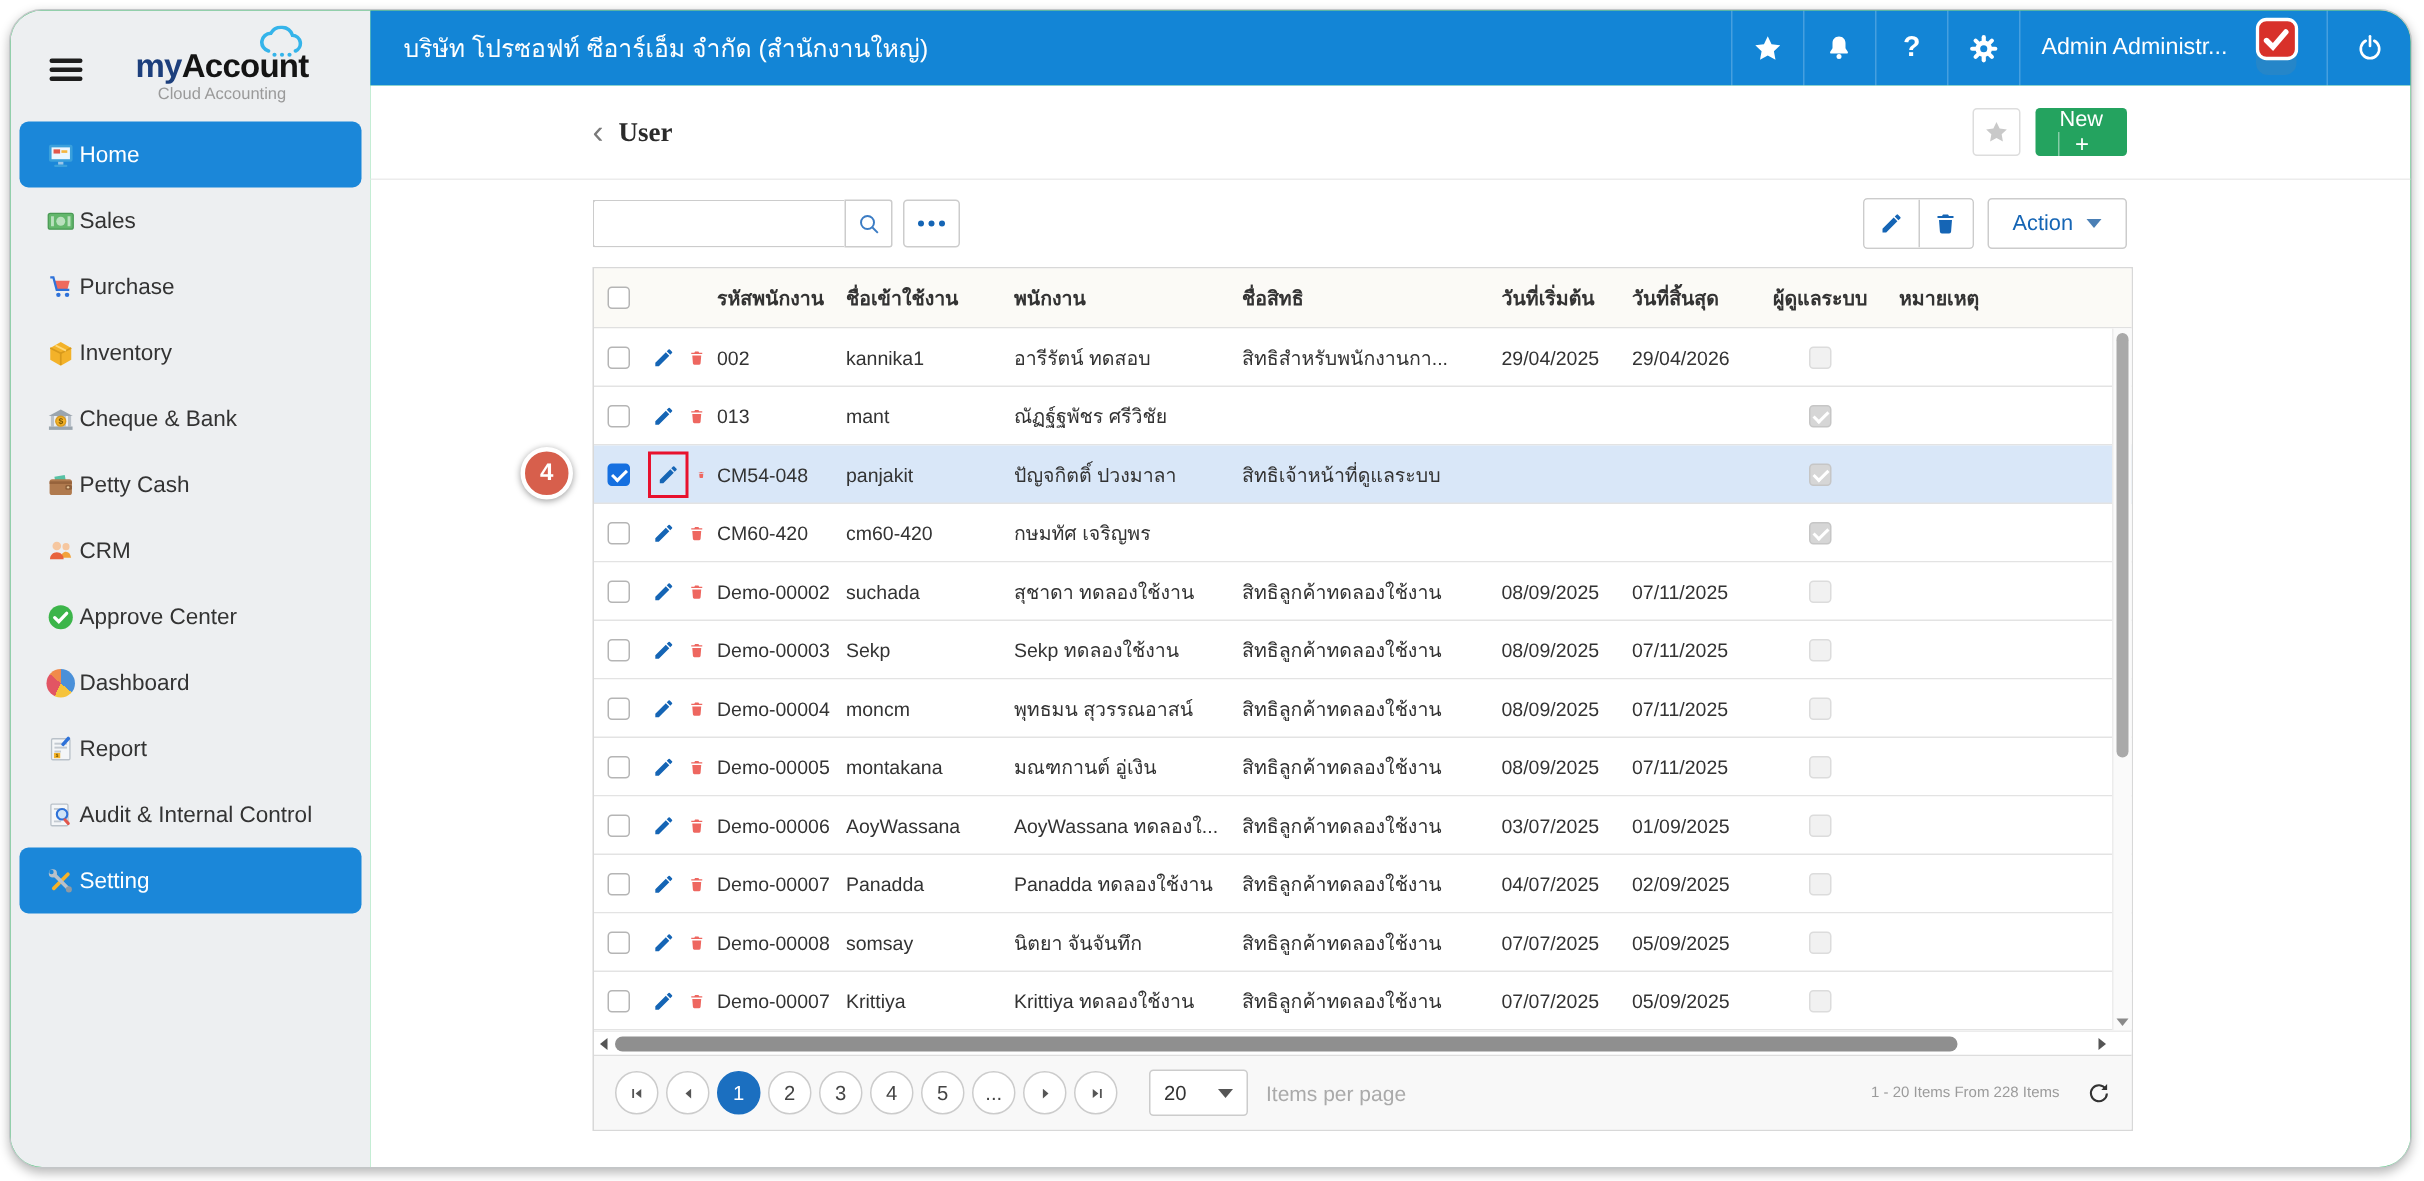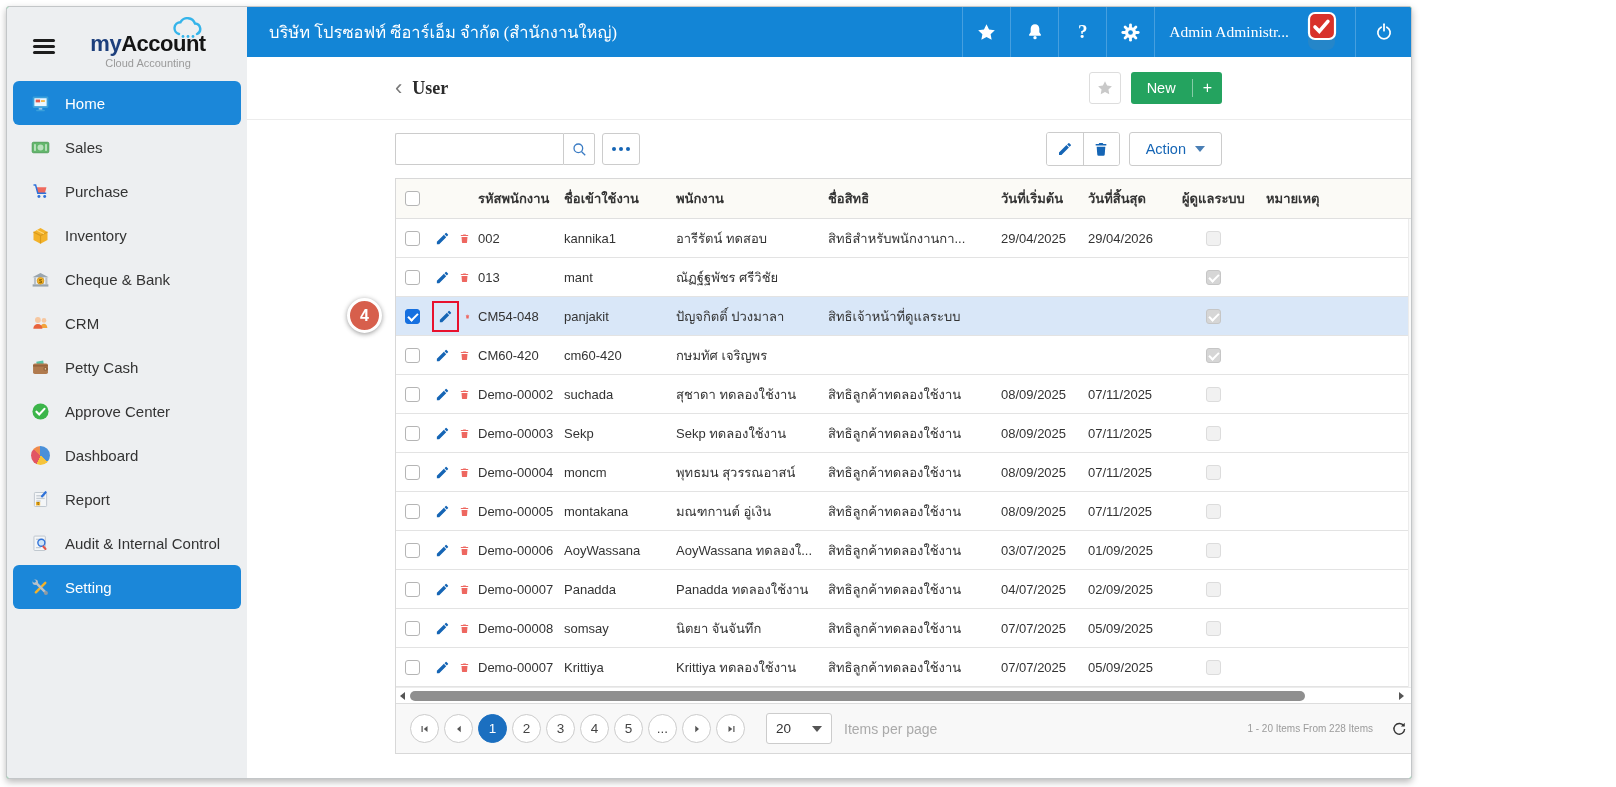--- a/index.html
+++ b/index.html
@@ -1,50 +1,50 @@
 <!DOCTYPE html>
 <html><head>
 <meta charset="utf-8">
 <style>
 * { margin:0; padding:0; box-sizing:border-box; }
 html,body { width:1616px; height:787px; background:#fff; font-family:"Liberation Sans","DejaVu Sans",sans-serif; }
-.frame { position:absolute; left:6px; top:6px; width:1406px; height:773px; border:1px solid #c3c6c8; border-radius:3px; overflow:hidden; background:#22c55e; box-shadow:0 3px 7px rgba(0,0,0,.28); }
+.frame { position:absolute; left:6px; top:6px; width:1602px; height:773px; border:1px solid #c3c6c8; border-radius:22px; overflow:hidden; background:#22c55e; box-shadow:0 3px 7px rgba(0,0,0,.28); }
 
 
 .sidebar { position:absolute; left:0; top:0; bottom:0; width:240px; background:#edeff1; }
 .logo-block { position:relative; height:74px; }
 .hamburger { position:absolute; left:26px; top:32px; width:22px; height:15px; cursor:pointer; }
 .hamburger i { display:block; height:2.6px; background:#1d1d1d; border-radius:2px; margin-bottom:3.4px; }
 .logo { position:absolute; left:66px; top:24px; width:150px; text-align:center; }
 .logo-cloud { position:absolute; right:18px; top:-14px; }
 .logo-text { font-size:22px; font-weight:bold; letter-spacing:-.5px; color:#141414; }
 .logo-text .my { color:#1d3f7c; }
 .logo-sub { font-size:11px; color:#9a9a9a; margin-top:0px; }
 .menu { position:absolute; top:74px; left:0; right:0; }
-.menu-item { display:flex; align-items:center; height:44px; padding-left:22px; gap:14px; font-size:15px; color:#333; cursor:pointer; }
+.menu-item { display:flex; align-items:center; height:44px; padding-left:22px; gap:2px; font-size:15px; color:#333; cursor:pointer; }
 .menu-item.active { background:#1b87d9; color:#fff; border-radius:6px; margin:0 6px; padding-left:16px; }
 .micon { width:22px; height:22px; display:inline-flex; align-items:center; justify-content:center; flex:0 0 22px; }
 .pie { width:19px; height:19px; border-radius:50%; background:conic-gradient(#4a90d9 0 130deg,#f5c33b 130deg 205deg,#e25563 205deg 310deg,#f08a4b 310deg 360deg); }
 
 
-.topbar { position:absolute; left:240px; top:0; right:0; height:50px; background:#1385d6; display:flex; align-items:stretch;font-family:Liberation Serif, serif; }
+.topbar { position:absolute; left:240px; top:0; right:0; height:50px; background:#1385d6; display:flex; align-items:stretch; }
 .company { flex:1; display:flex; align-items:center; padding-left:22px; color:#fff; font-size:16.5px; }
 .tb-cell { width:48px; display:flex; align-items:center; justify-content:center; border-left:1px solid rgba(255,255,255,.22); cursor:pointer; }
 .tb-user { display:flex; align-items:center; gap:12px; padding:0 14px; border-left:1px solid rgba(255,255,255,.22); color:#fff; font-size:15.5px; cursor:pointer; }
 .tb-power { width:56px; display:flex; align-items:center; justify-content:center; border-left:1px solid rgba(255,255,255,.22); cursor:pointer; }
 .help-glyph { color:#fff; font-size:19px; font-weight:bold; }
 
 
 .main { position:absolute; left:240px; top:50px; right:0; bottom:0; background:#fff; }
 .title-row { height:63px; border-bottom:1px solid #ececec; display:flex; align-items:center; padding:0 189px 0 148px; }
 .back-chev { color:#7a7a7a; font-size:22px; margin-right:10px; line-height:1; cursor:pointer; }
 .page-title { font-size:18px; font-weight:600; color:#2b2b2b;font-family:Liberation Serif, serif; }
 .title-spacer { flex:1; }
 .star-btn { width:32px; height:32px; border:1px solid #ddd; border-radius:3px; background:#fff; display:flex; align-items:center; justify-content:center; margin-right:10px; cursor:pointer; }
-.new-btn { height:32px; background:#24a35f; border-radius:3px; display:flex; align-items:center; color:#fff; font-size:14.5px; cursor:pointer; }
+.new-btn { height:32px; background:#24a35f; border-radius:3px; display:flex; align-items:center; color:#fff; font-size:14.5px; cursor:pointer;flex-direction:column; }
 .new-label { padding:0 16px; }
 .new-plus { padding:0 10px; border-left:1px solid rgba(255,255,255,.45); font-size:16px; }
 
 .toolbar-row { height:58px; display:flex; align-items:center; padding:0 189px 0 148px; }
 .search-group { display:flex; }
 .search-input { width:168px; height:32px; border:1px solid #ccc; border-right:none; border-radius:2px 0 0 2px; padding:0 8px; font-size:13px; outline:none; }
 .search-btn { width:32px; height:32px; border:1px solid #ccc; border-radius:0 2px 2px 0; background:#fff; display:flex; align-items:center; justify-content:center; cursor:pointer; }
 .dots-btn { width:38px; height:32px; border:1px solid #ccc; border-radius:3px; background:#fff; margin-left:7px; display:flex; align-items:center; justify-content:center; gap:3px; cursor:pointer; }
 .dots-btn i { width:4px; height:4px; border-radius:50%; background:#1565b5; }
 .toolbar-spacer { flex:1; }
@@ -185,39 +185,39 @@
               <rect x="3" y="17.5" width="18" height="2.6" fill="#9aa5ae"></rect>
               <circle cx="12" cy="13.5" r="3.8" fill="#f3b229" stroke="#d89a1c"></circle>
               <text x="12" y="15.8" font-size="6.5" text-anchor="middle" fill="#7a5800" font-weight="bold">$</text>
             </svg>
           </span>
         <span>Cheque &amp; Bank</span>
       </div>
       <div class="menu-item">
         <span class="micon">
             <svg width="21" height="21" viewBox="0 0 24 24">
-              <circle cx="16" cy="8.5" r="2.7" fill="#f6c7a0"></circle>
-              <path d="M11.8 17c.4-2.8 2.1-4.6 4.2-4.6 1.9 0 3.5 1.6 3.9 4.6z" fill="#f2a33c"></path>
-              <circle cx="9" cy="8" r="3.3" fill="#f6c7a0"></circle>
-              <path d="M3.8 18c0-3.2 2.4-5.3 5.2-5.3s5.2 2.1 5.2 5.3z" fill="#e8633c"></path>
-            </svg>
-          </span>
-        <span>CRM</span>
-      </div>
-      <div class="menu-item">
-        <span class="micon">
-            <svg width="21" height="21" viewBox="0 0 24 24">
               <rect x="7.5" y="4.8" width="8" height="4.5" fill="#57c1a4" transform="rotate(-10 11.5 7)"></rect>
               <rect x="3.5" y="7.5" width="17" height="12" rx="2" fill="#b07a4e"></rect>
               <rect x="3.5" y="9" width="17" height="2" fill="#96633c"></rect>
               <rect x="15.5" y="11.8" width="5" height="3.6" rx="1.2" fill="#8d5f3a"></rect>
               <circle cx="17.6" cy="13.6" r=".9" fill="#e8c79b"></circle>
             </svg>
           </span>
         <span>Petty Cash</span>
+      </div>
+      <div class="menu-item">
+        <span class="micon">
+            <svg width="21" height="21" viewBox="0 0 24 24">
+              <circle cx="16" cy="8.5" r="2.7" fill="#f6c7a0"></circle>
+              <path d="M11.8 17c.4-2.8 2.1-4.6 4.2-4.6 1.9 0 3.5 1.6 3.9 4.6z" fill="#f2a33c"></path>
+              <circle cx="9" cy="8" r="3.3" fill="#f6c7a0"></circle>
+              <path d="M3.8 18c0-3.2 2.4-5.3 5.2-5.3s5.2 2.1 5.2 5.3z" fill="#e8633c"></path>
+            </svg>
+          </span>
+        <span>CRM</span>
       </div>
       <div class="menu-item">
         <span class="micon">
             <svg width="21" height="21" viewBox="0 0 24 24">
               <circle cx="12" cy="12" r="9.2" fill="#3cb54a"></circle>
               <path d="M7.4 12.3l3.1 3.1 6-6.4" stroke="#fff" stroke-width="2.5" fill="none" stroke-linecap="round"></path>
             </svg>
           </span>
         <span>Approve Center</span>
       </div>

